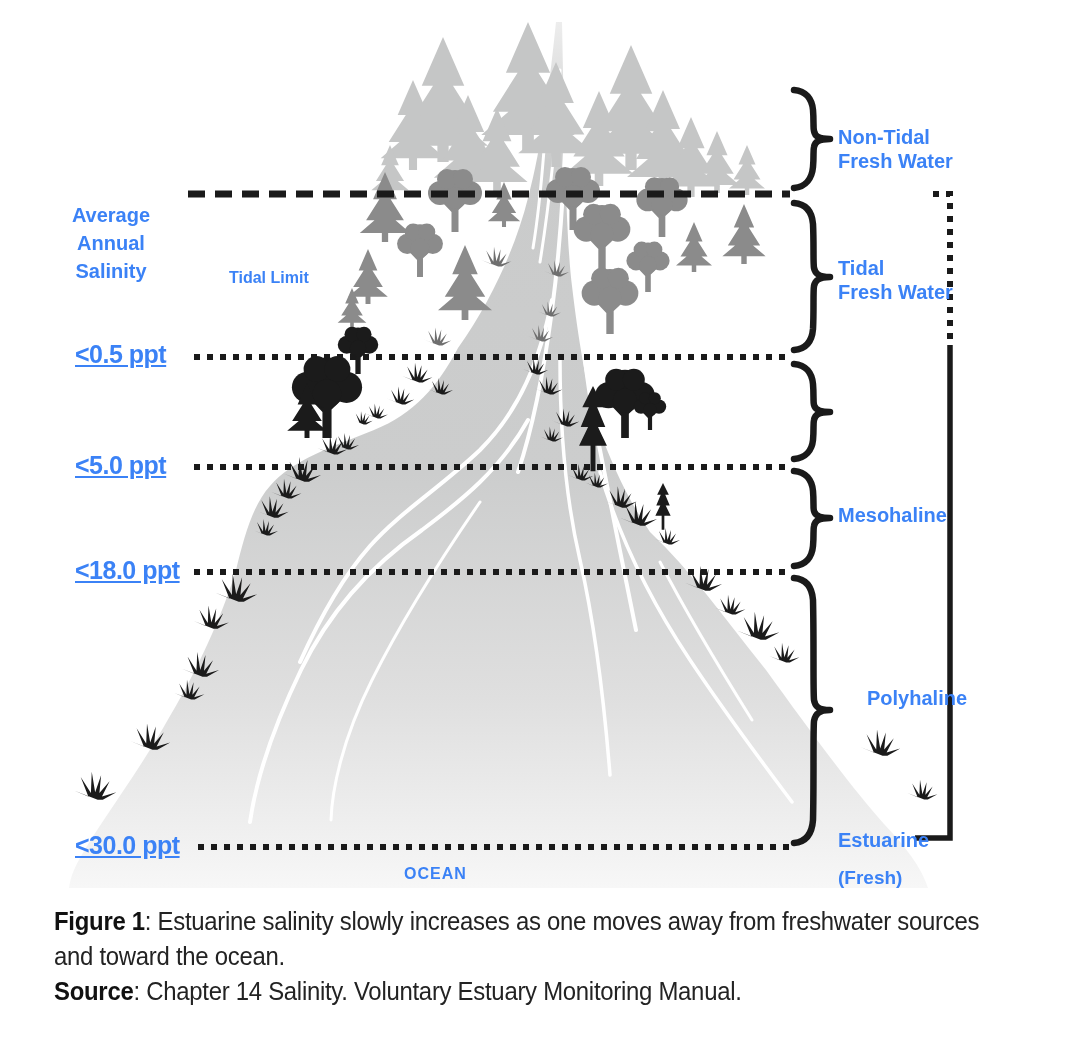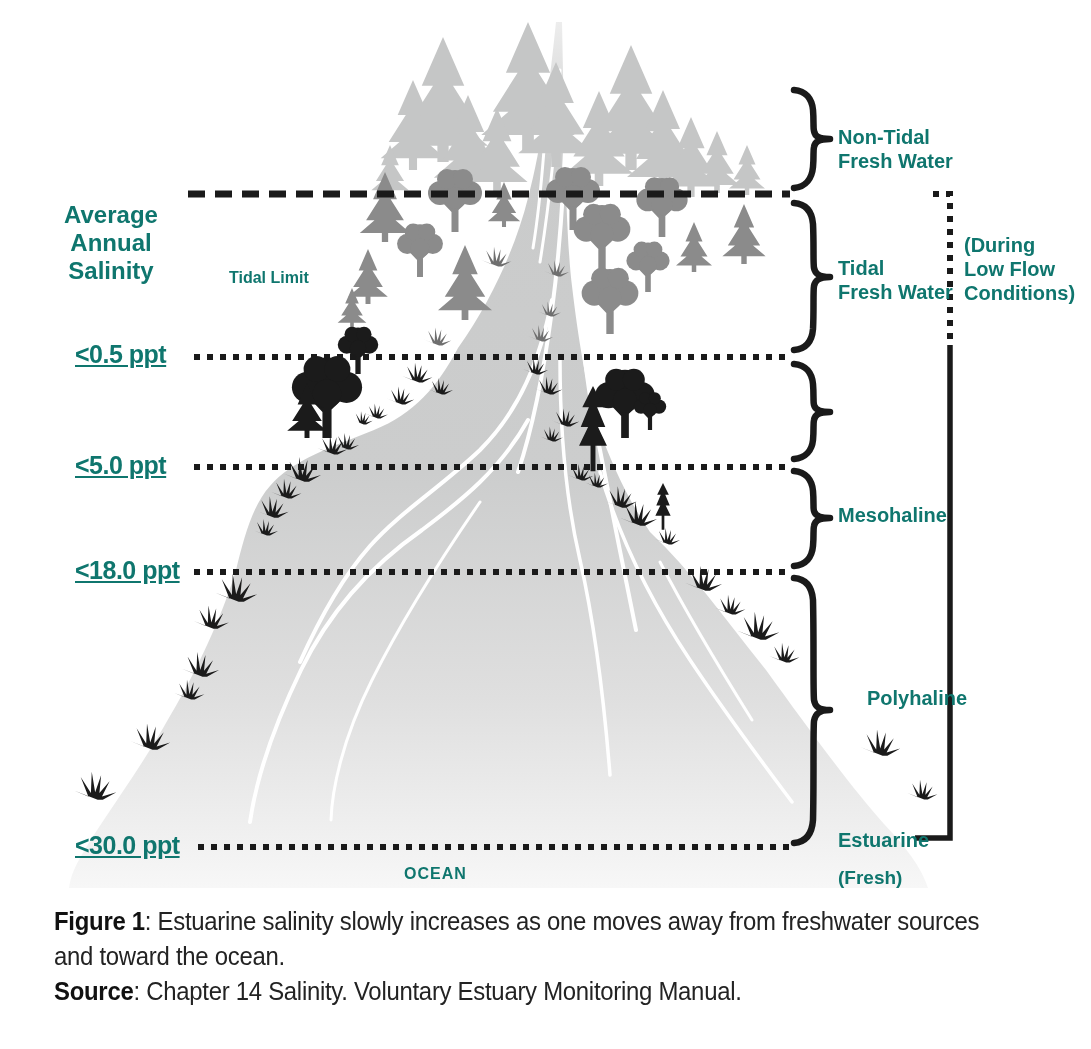--- a/index.html
+++ b/index.html
@@ -4,22 +4,22 @@
 <style>
   html,body{margin:0;padding:0;background:#ffffff;}
   .canvas{
     position:relative;
     width:1091px;height:1049px;
     background:#ffffff;
     font-family:"Liberation Sans", sans-serif;
     overflow:hidden;
   }
   .art{position:absolute;left:0;top:0;}
-  .lbl{position:absolute;font-weight:bold;color:#0f766e;white-space:nowrap;}
-  .axis-title{left:40px;top:201px;width:142px;text-align:center;font-size:24px;line-height:28px;}
+  .lbl{position:absolute;font-weight:bold;color:#3b82f6;white-space:nowrap;}
+  .axis-title{left:40px;top:201px;width:142px;text-align:center;font-size:20px;line-height:28px;}
   .tick{left:75px;font-size:25px;letter-spacing:-0.5px;text-decoration:underline;}
   .tick-05{top:340px;} .tick-50{top:451px;} .tick-180{top:556px;} .tick-300{top:831px;}
   .tidal-limit{left:229px;top:269px;font-size:16px;}
   .zone{left:838px;font-size:20px;line-height:24px;}
   .zone-nontidal{top:125px;} .zone-tidalfresh{top:256px;}
   .zone-meso{top:503px;} .zone-poly{top:686px;margin-left:29px;} .zone-eu{top:828px;} .zone-marine{top:866px;font-size:19px;}
   .lowflow{left:964px;top:233px;font-size:20px;line-height:24px;}
   .ocean{left:404px;top:865px;font-size:16px;letter-spacing:1px;}
   .caption{
     position:absolute;left:54px;top:904px;width:1030px;
@@ -209,25 +209,20 @@
   </div>
   <div class="lbl zone zone-tidalfresh">
     <div>Tidal</div>
     <div>Fresh Water</div>
   </div>
   <div class="lbl zone zone-meso">Mesohaline</div>
   <div class="lbl zone zone-poly">Polyhaline</div>
   <div class="lbl zone zone-eu">Estuarine</div>
   <div class="lbl zone zone-marine">(Fresh)</div>
 
-  <div class="lbl lowflow">
-    <div>(During</div>
-    <div>Low Flow</div>
-    <div>Conditions)</div>
-  </div>
 
   <div class="lbl ocean">OCEAN</div>
 
   <div class="caption">
     <div><b>Figure 1</b><span>: Estuarine salinity slowly increases as one moves away from freshwater sources and toward the ocean.</span></div>
     <div><b>Source</b><span>: Chapter 14 Salinity. Voluntary Estuary Monitoring Manual.</span></div>
   </div>
 
 </div>
 

